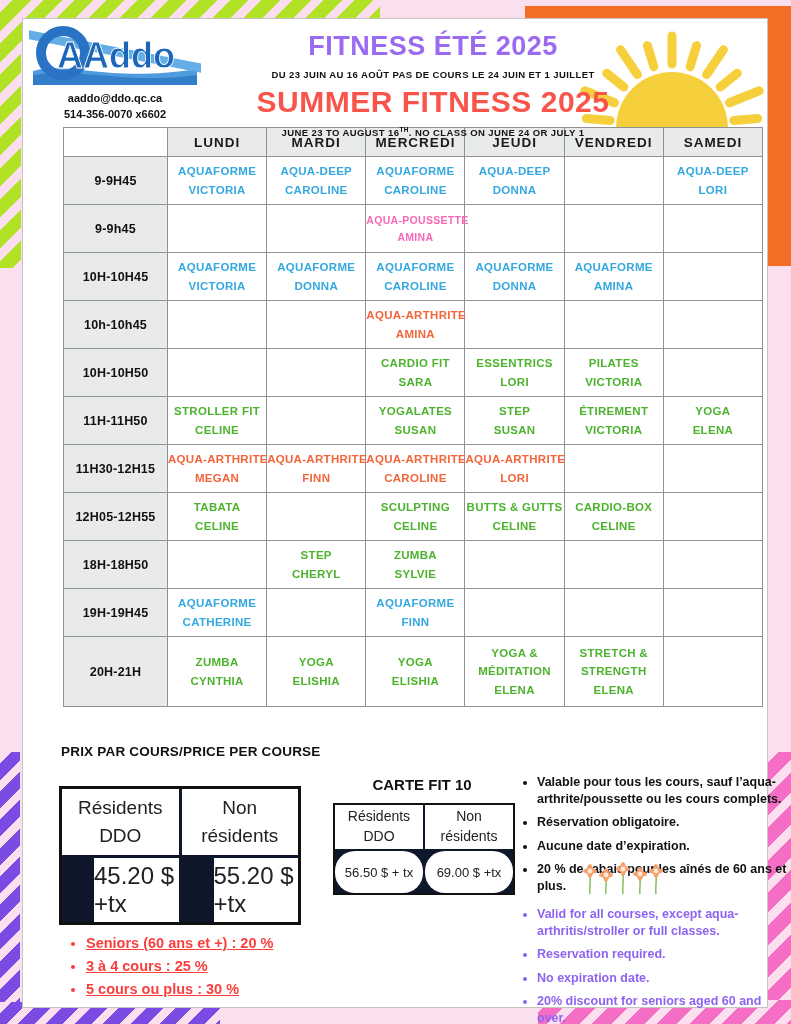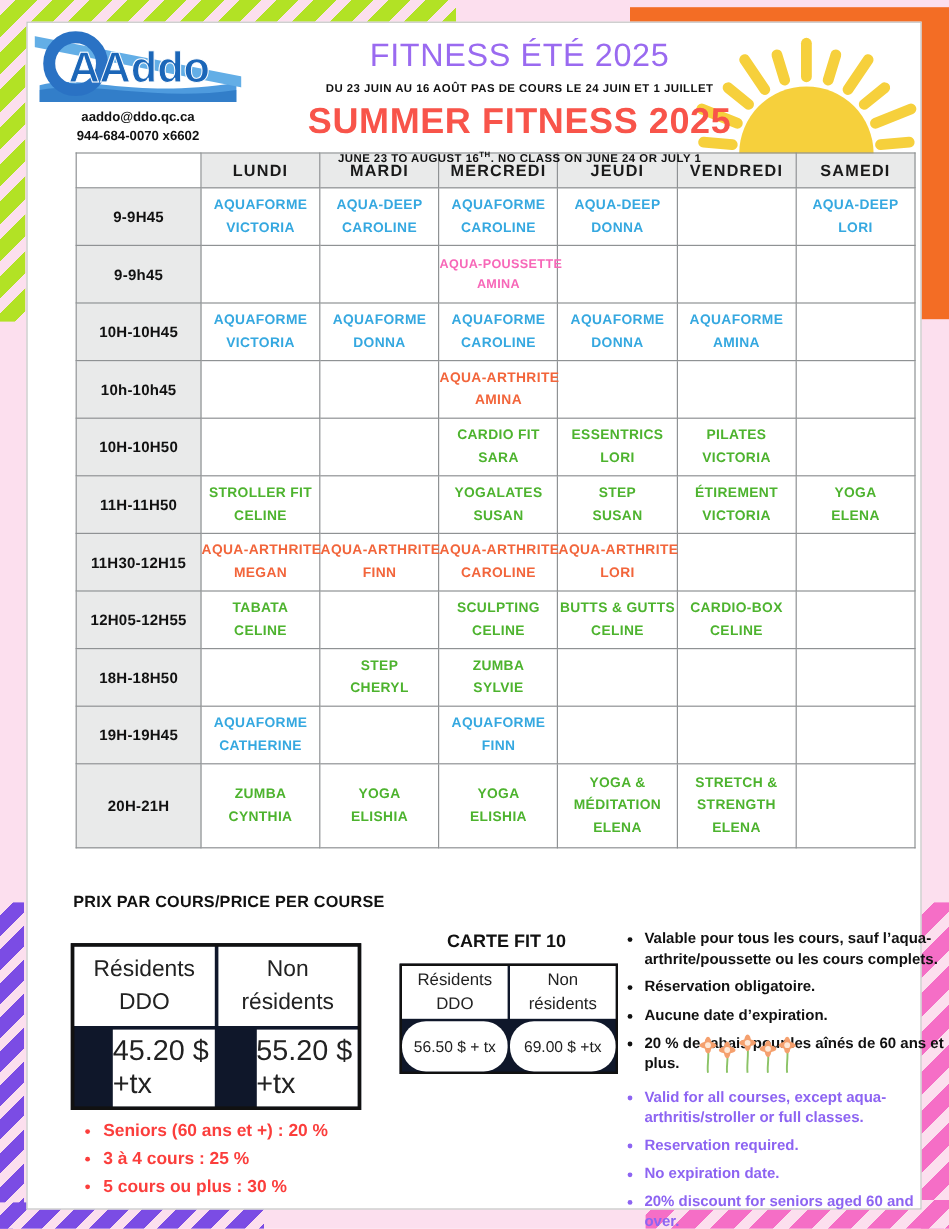--- a/index.html
+++ b/index.html
@@ -16,21 +16,21 @@
   .purple-bottom{left:0;top:1002px;width:220px;height:22px;}
   .pinkstripe-right{left:766px;top:752px;width:25px;height:272px;}
   .pinkstripe-bottom{left:538px;top:1000px;width:253px;height:24px;}
 
   .card{position:absolute;left:22px;top:18px;width:744px;height:988px;background:#fff;border:1px solid #c4c4c4;z-index:1;}
 
   
   .logo{position:absolute;left:6px;top:6px;width:172px;height:64px;}
   .contact{position:absolute;left:0;top:72px;width:184px;text-align:center;font-size:11px;font-weight:700;color:#111;line-height:1.45;}
   .titles{position:absolute;left:206px;top:12px;width:408px;text-align:center;z-index:2;}
-  .title-fr{font-size:27px;font-weight:400;color:var(--purple_title);letter-spacing:.5px;}
+  .title-fr{font-size:27px;font-weight:700;color:var(--purple_title);letter-spacing:.5px;}
   .subtitle{font-size:9.5px;font-weight:700;color:#111;letter-spacing:.4px;margin-top:7px;}
   .title-en{font-size:30px;font-weight:700;color:var(--red_title);letter-spacing:.5px;margin-top:5px;}
   .subtitle sup{font-size:6.5px;}
   .sun{position:absolute;left:553px;top:7px;width:192px;height:104px;}
 
   
   .schedule{position:absolute;left:40px;top:108px;width:700px;border-collapse:collapse;table-layout:fixed;}
   .schedule th,.schedule td{border:1px solid #8f9294;padding:0;}
   .schedule col.timecol{width:104px;}
   .schedule thead th{height:28px;background:var(--header_gray);font-size:13.5px;font-weight:700;letter-spacing:1px;color:#1a1a1a;}
@@ -53,21 +53,21 @@
   .course-grid .ph{height:66px;font-size:19px;line-height:1.45;}
   .course-grid .pv{height:64px;font-size:24px;margin-left:32px;}
   .fit-title{position:absolute;left:310px;top:757px;width:178px;text-align:center;font-size:15px;font-weight:700;color:#111;}
   .fit-grid{left:310px;top:784px;width:178px;gap:2px;border:2px solid #111;}
   .fit-grid .ph{height:44px;font-size:14px;line-height:1.4;}
   .fit-grid .pv{height:42px;font-size:13px;border-radius:20px;}
 
   ul.blist{margin:0;padding-left:17px;}
   ul.blist li{margin-bottom:7px;}
   .discount-list{position:absolute;left:46px;top:916px;width:270px;color:var(--discount_red);font-size:14.5px;font-weight:700;}
-  .discount-list li{margin-bottom:9px;}
+  .discount-list li{margin-bottom:9px;text-decoration:underline;}
   .notes-fr{position:absolute;left:497px;top:755px;width:254px;color:#111;font-size:12.5px;font-weight:700;line-height:1.32;}
   .notes-en{position:absolute;left:497px;top:887px;width:254px;color:var(--note_purple);font-size:12.5px;font-weight:700;line-height:1.32;}
   .flowers{position:absolute;left:559px;top:842px;width:84px;height:34px;}
 </style>
 </head>
 <body>
 
 <div class="page">
   <div class="deco stripes-lime lime-top"></div>
   <div class="deco stripes-lime lime-left"></div>
@@ -81,21 +81,21 @@
 
     <svg class="logo" viewBox="0 0 172 64">
       <path d="M4,46 C40,36 80,58 168,44 L168,60 L4,60 Z" fill="#4e9bde"></path>
       <path d="M4,50 C50,42 100,60 168,50 L168,60 L4,60 Z" fill="#1b66b8" opacity="0.55"></path>
       <rect x="-14" y="22" width="200" height="9" transform="rotate(11 86 30)" fill="#63aee6"></rect>
       <circle cx="34" cy="28" r="22" fill="none" stroke="#2a72c4" stroke-width="10"></circle>
       <text x="28" y="43" font-family="Liberation Sans, sans-serif" font-size="36" font-weight="bold" fill="#1b66b8" stroke="#ffffff" stroke-width="0.8">AAddo</text>
     </svg>
     <div class="contact">
       <div>aaddo@ddo.qc.ca</div>
-      <div>944-684-0070 x6602</div>
+      <div>514-356-0070 x6602</div>
     </div>
 
     <div class="titles">
       <div class="title-fr">FITNESS ÉTÉ 2025</div>
       <div class="subtitle">DU 23 JUIN AU 16 AOÛT PAS DE COURS LE 24 JUIN ET 1 JUILLET</div>
       <div class="title-en">SUMMER FITNESS 2025</div>
       <div class="subtitle"><span>JUNE 23 TO AUGUST 16</span><sup>TH</sup><span>. NO CLASS ON JUNE 24 OR JULY 1</span></div>
     </div>
 
     <svg class="sun" viewBox="0 0 192 104">

